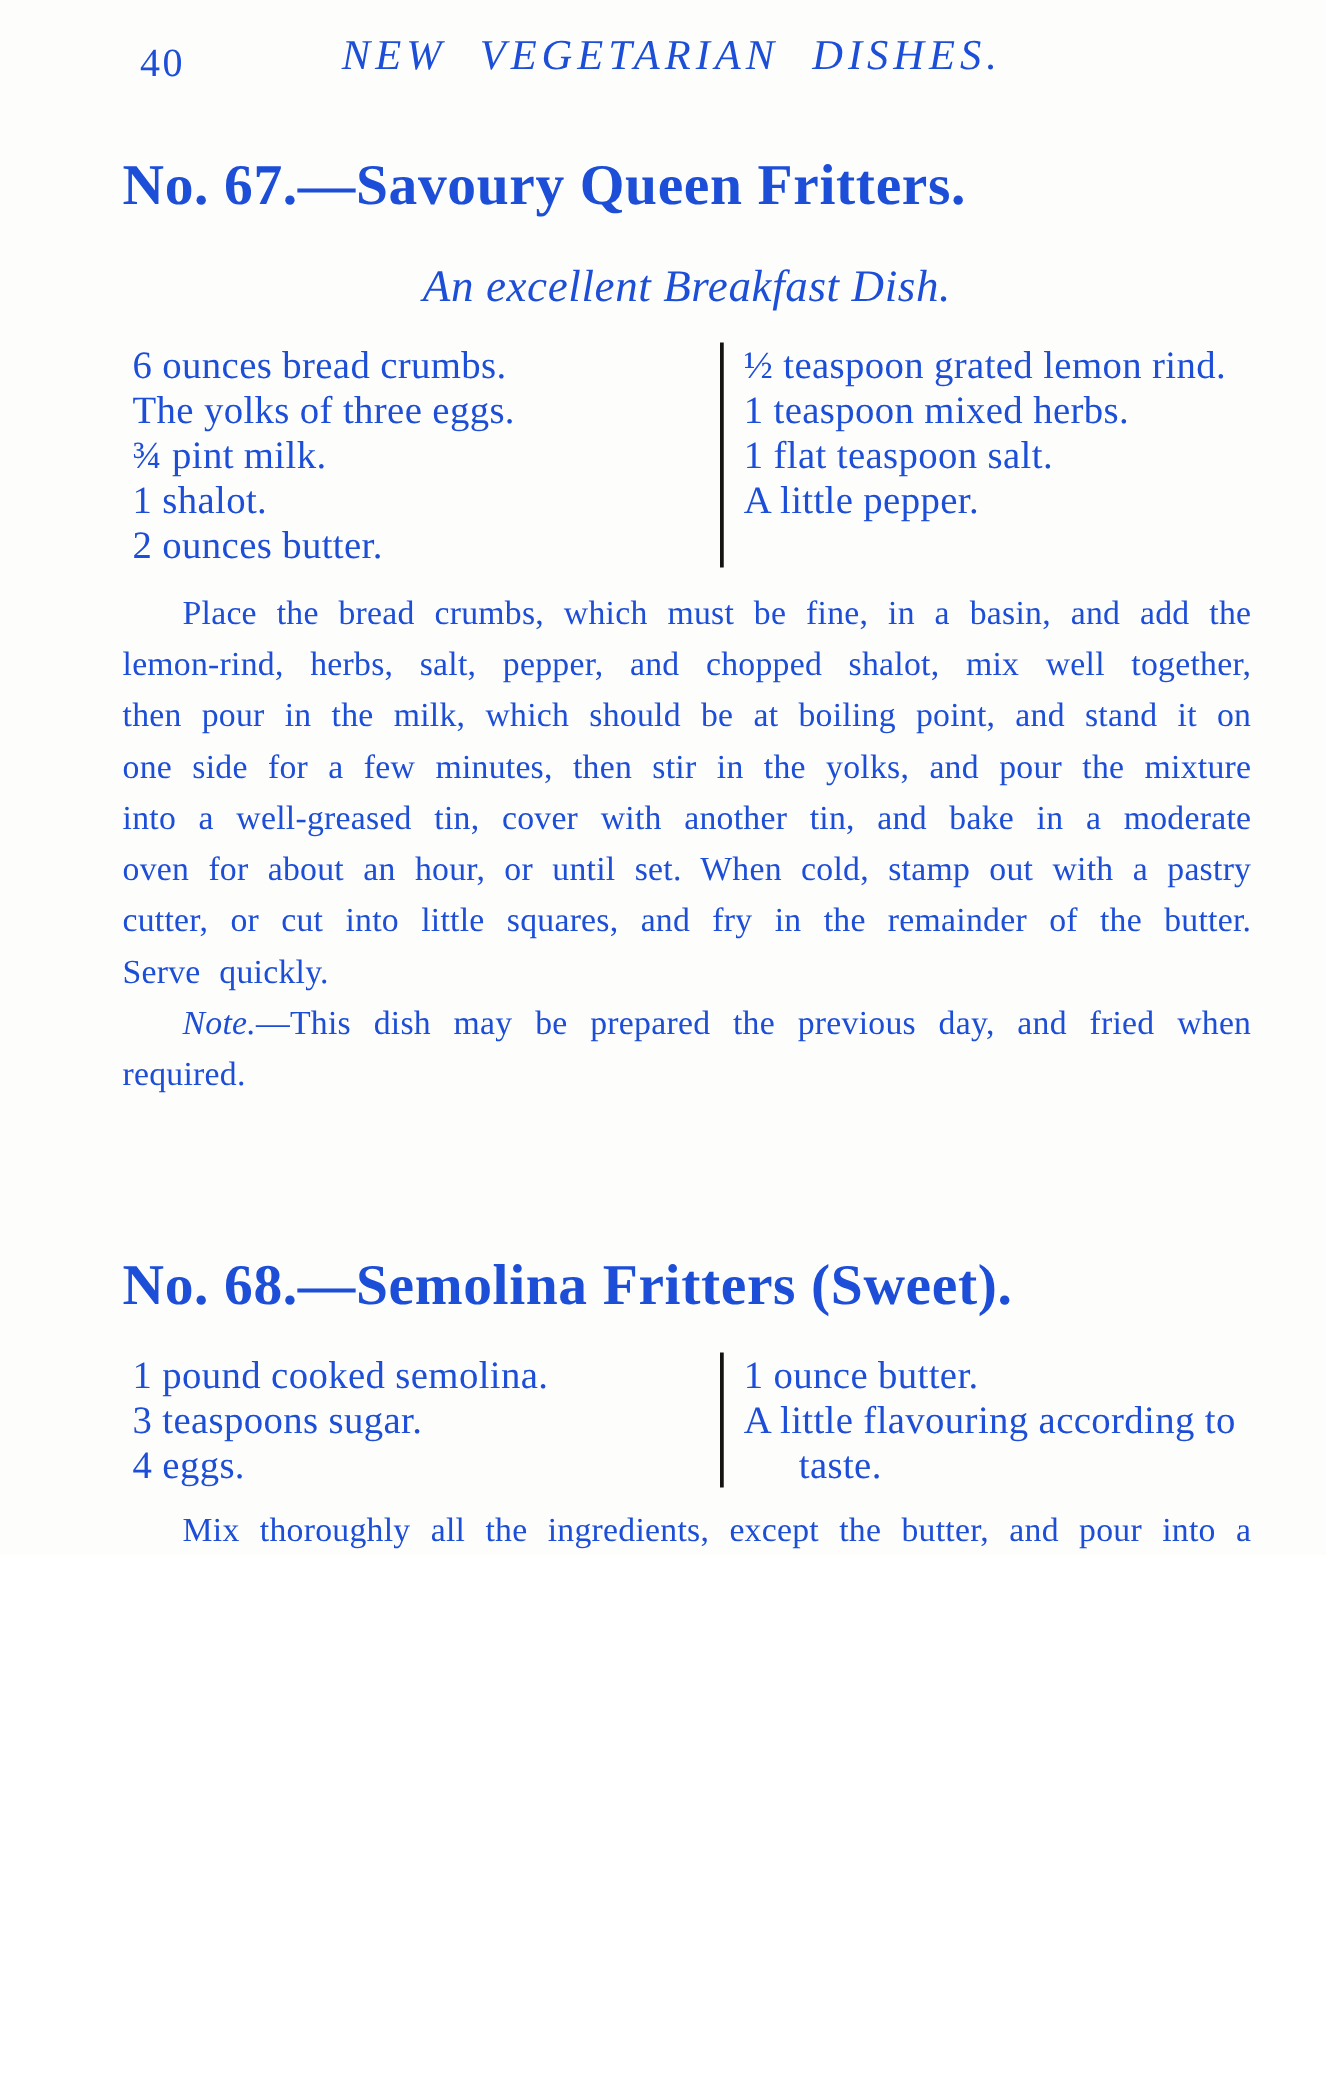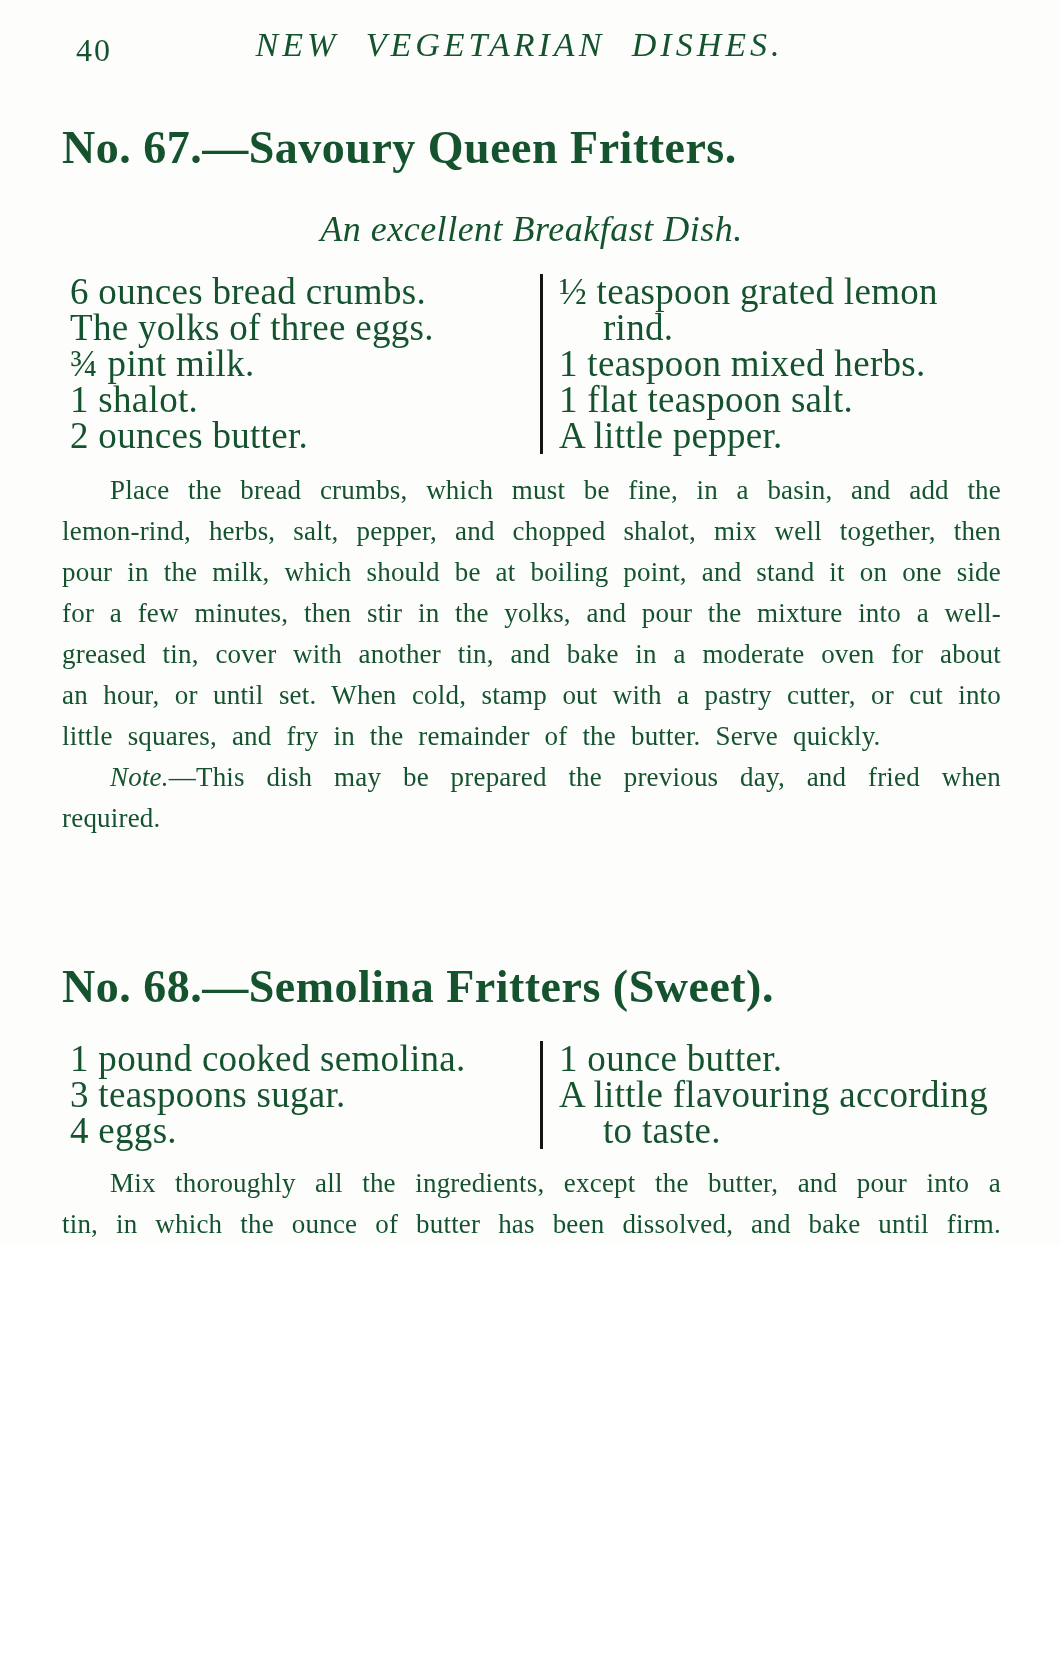--- a/index.html
+++ b/index.html
@@ -6,23 +6,23 @@
     margin: 0;
     padding: 0;
     background: #ffffff;
   }
   .page {
     position: relative;
     width: 1061px;
     height: 1244px;
     box-sizing: border-box;
     background: #fdfdfc;
-    color: #14532d;
+    color: #1d4ed8;
     font-family: "Liberation Serif", "DejaVu Serif", serif;
-    padding: 26px 60px 0 62px;
+    padding: 26px 60px 0 98px;
     overflow: hidden;
   }
   
   .header {
     position: relative;
     height: 48px;
   }
   .pagenum {
     position: absolute;
     left: 14px;
@@ -59,21 +59,21 @@
     font-style: italic;
     font-size: 36px;
     line-height: 46px;
     letter-spacing: 0.5px;
   }
   
   .ingredients {
     display: flex;
     align-items: stretch;
     margin-top: 22px;
-    font-size: 37px;
+    font-size: 31px;
     line-height: 36px;
     letter-spacing: 0.3px;
   }
   .ingredients.ing68 {
     margin-top: 28px;
   }
   .ing-col {
     box-sizing: border-box;
   }
   .ing-left {

